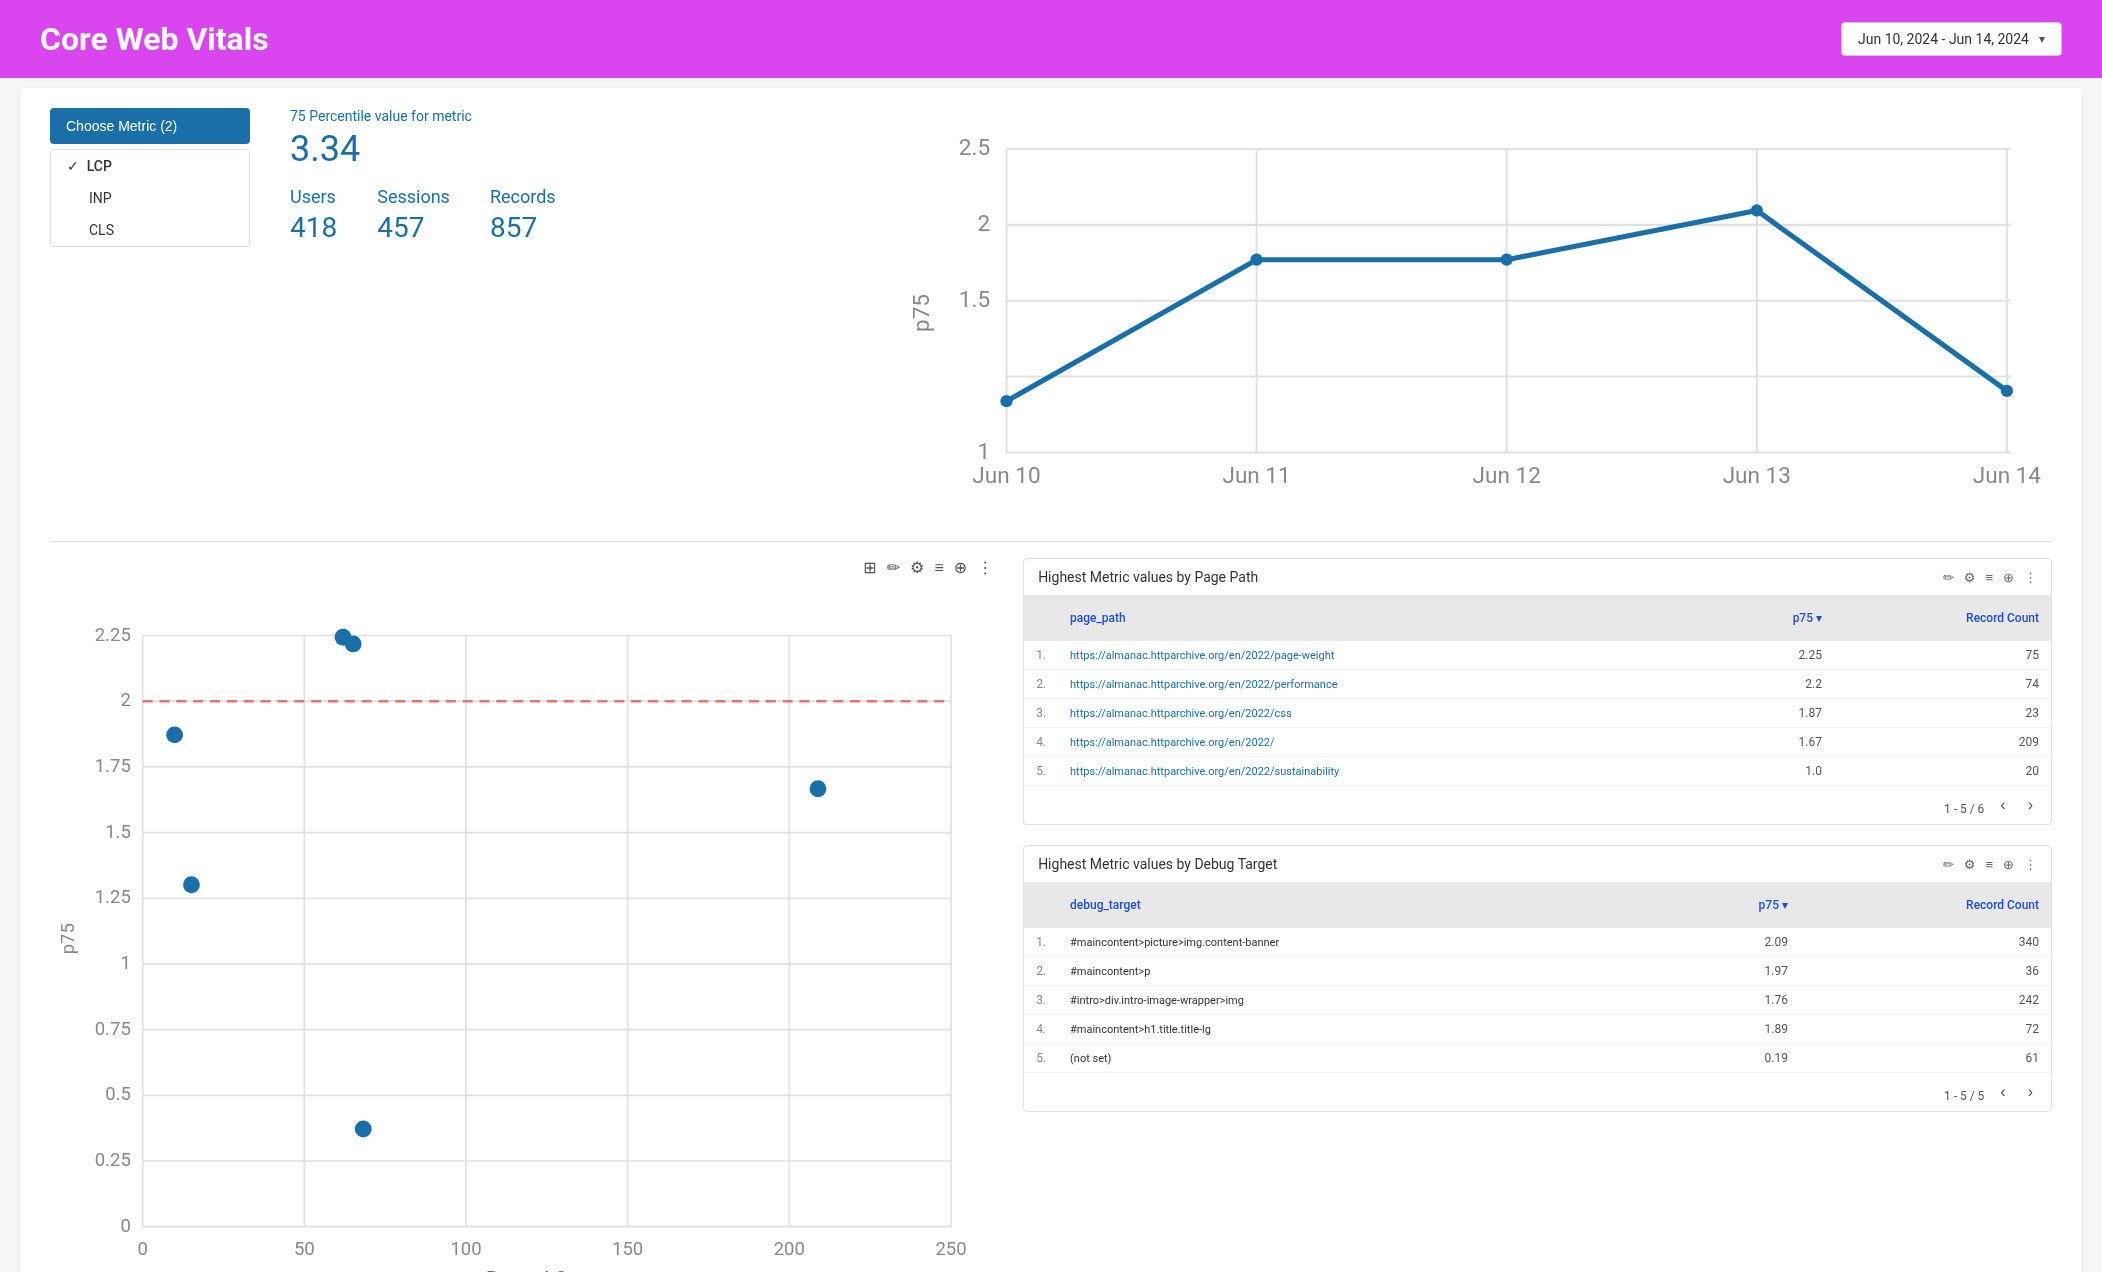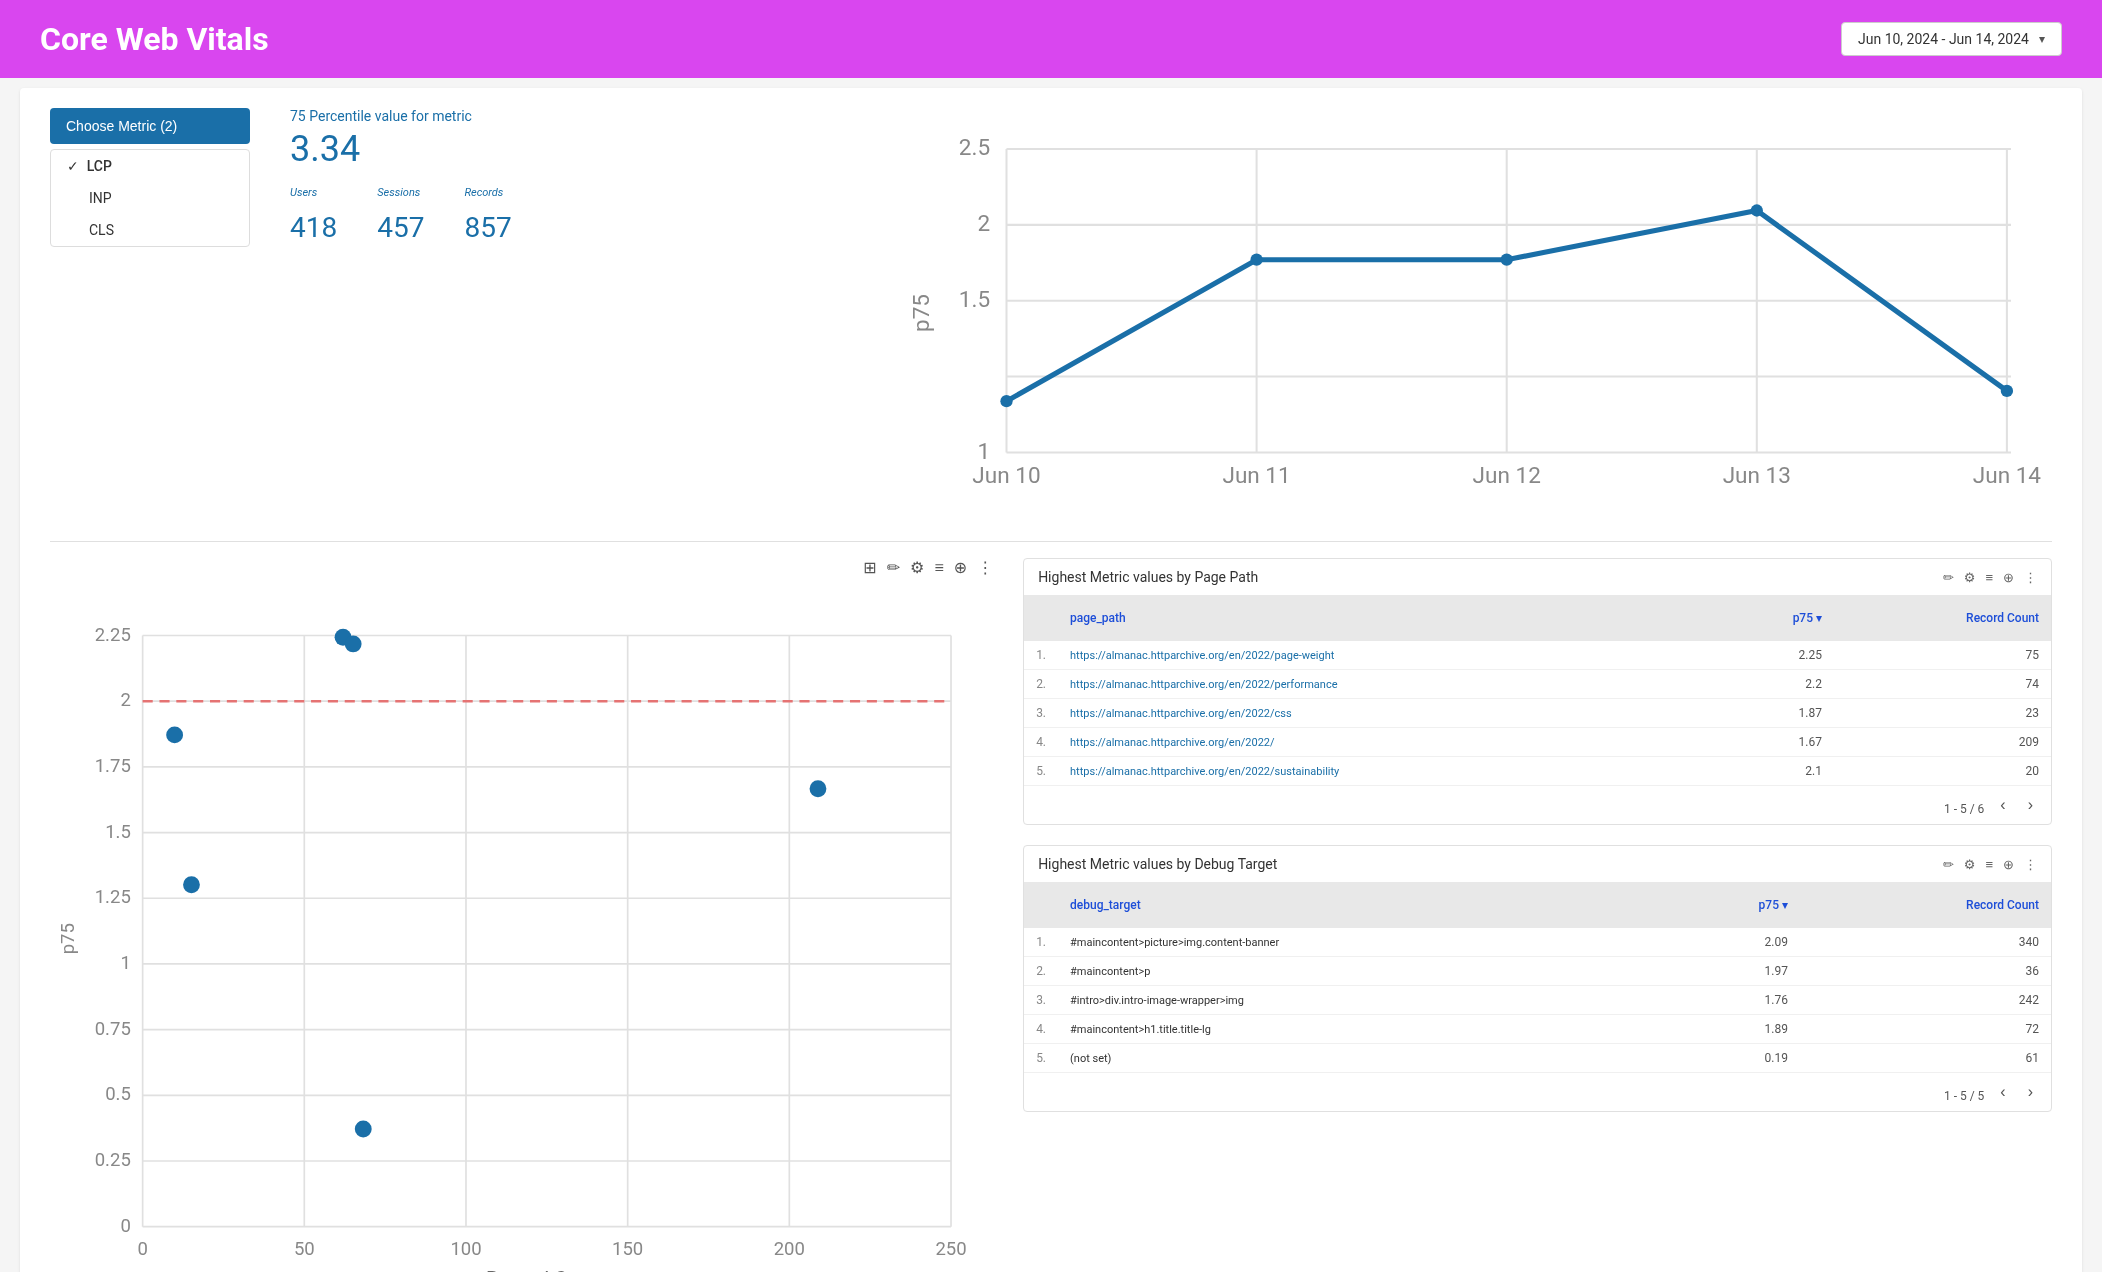--- a/index.html
+++ b/index.html
@@ -90,21 +90,21 @@
       color: #1a6fa8;
       font-size: 36px;
       font-weight: 400;
       margin-bottom: 16px;
     }
     .stats-row {
       display: flex;
       gap: 40px;
     }
     .stat-item {}
-    .stat-label { color: #1a6fa8; font-size: 11px; margin-bottom: 12px; font-style: italic; }
+    .stat-label { color: #1a6fa8; font-size: 18px; margin-bottom: 4px; }
     .stat-value { color: #1a6fa8; font-size: 28px; font-weight: 400; }
 
     .line-chart-container {
       flex: 2;
       min-height: 200px;
     }
 
     .section-divider {
       border: none;
       border-top: 1px solid #e0e0e0;
@@ -410,21 +410,21 @@
     </tr>
               <tr>
       <td class="row-num">4.</td>
       <td style="font-size:11px;color:#1a6fa8;">https://almanac.httparchive.org/en/2022/</td>
       <td class="right">1.67</td>
       <td class="right">209</td>
     </tr>
               <tr>
       <td class="row-num">5.</td>
       <td style="font-size:11px;color:#1a6fa8;">https://almanac.httparchive.org/en/2022/sustainability</td>
-      <td class="right">2.1</td>
+      <td class="right">1.0</td>
       <td class="right">20</td>
     </tr>
             </tbody>
         </table>
         <div class="pagination">
           <span>1 - 5 / 6</span>
           <button>‹</button>
           <button>›</button>
         </div>
       </div>

